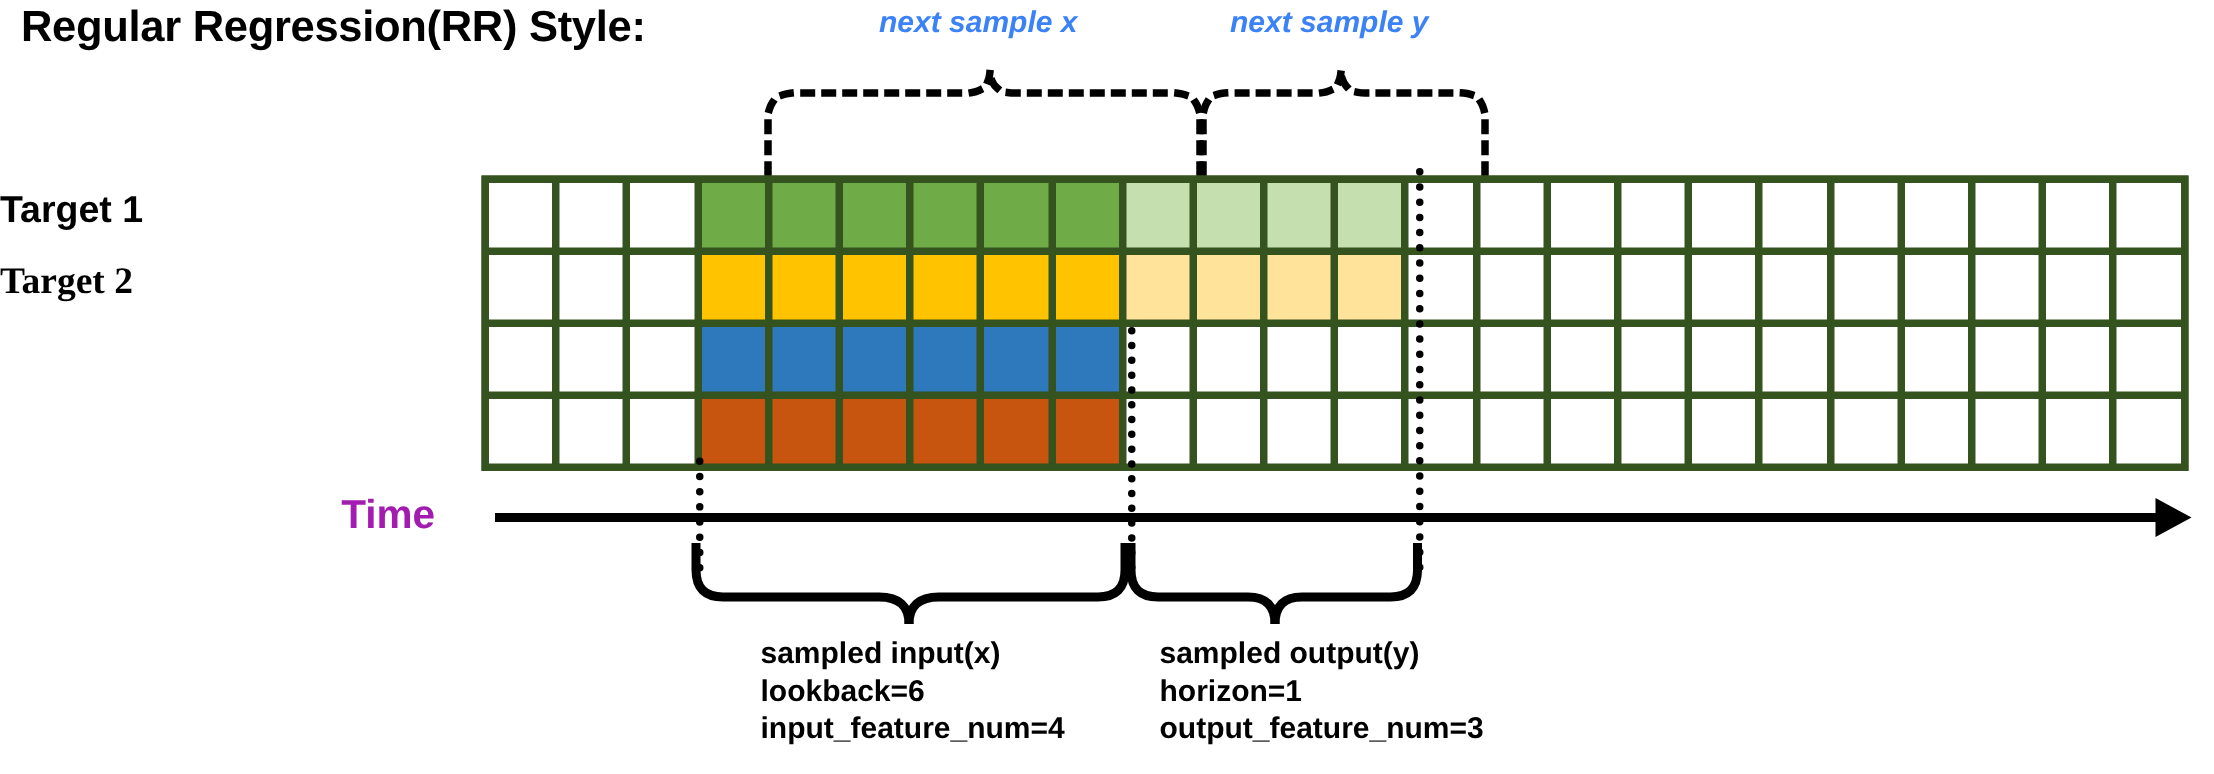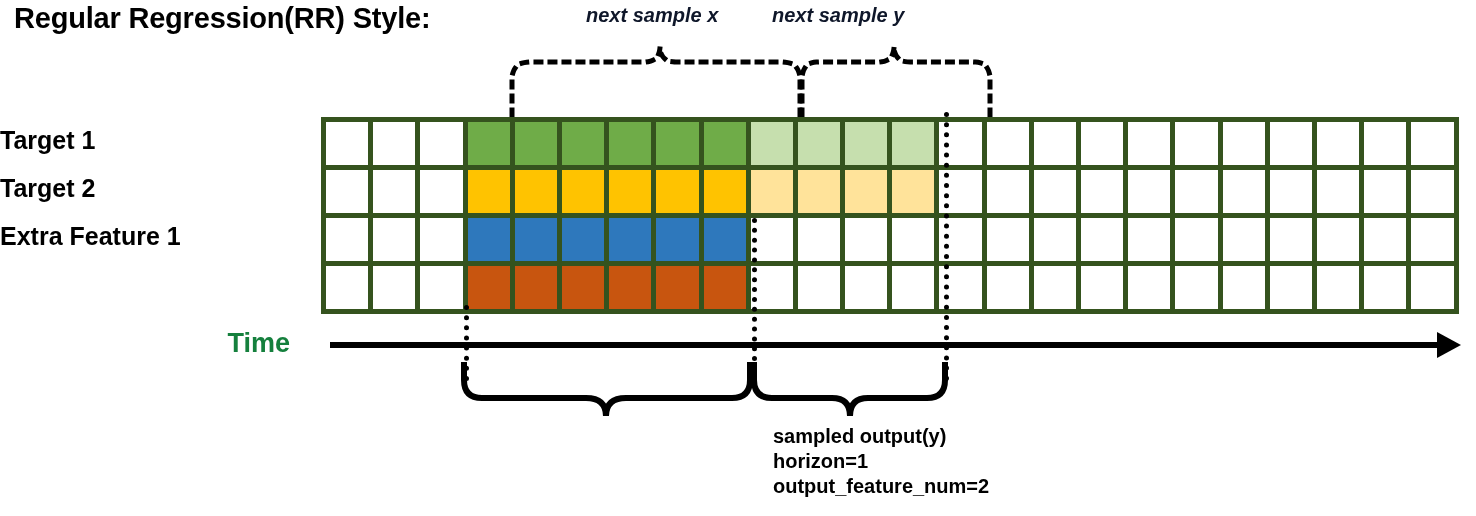--- a/index.html
+++ b/index.html
@@ -13,33 +13,33 @@
   
   #page-title{
     position:absolute;left:14px;top:2px;
     font-size:29px;font-weight:700;color:#000;
     letter-spacing:-0.2px;white-space:nowrap;
   }
 
   
   .top-caption{
     position:absolute;font-size:20px;font-style:italic;font-weight:600;
-    color:#0f172a;white-space:nowrap;
+    color:#3b82f6;white-space:nowrap;
   }
   #caption-next-x{left:586px;top:4px;}
-  #caption-next-y{left:772px;top:4px;}
+  #caption-next-y{left:820px;top:4px;}
 
   
   .row-label{
     position:absolute;right:0;width:300px;text-align:left;
     font-size:25px;font-weight:700;color:#000;white-space:nowrap;
     padding-right:14px;box-sizing:border-box;
   }
   #row-label-0{left:0;top:126px;}
-  #row-label-1{left:0;top:174px;}
+  #row-label-1{left:0;top:174px;font-family:Liberation Serif, serif;}
   #row-label-2{left:0;top:222px;}
   #row-label-3{left:0;top:270px;}
 
   
   #grid{
     position:absolute;left:321px;top:117px;
     border:5px solid #35531e;border-right-width:5px;
     background:#35531e;
     display:flex;flex-direction:column;
     box-sizing:content-box;
@@ -51,21 +51,21 @@
   .cell.c-green      {background:#6fac48;}
   .cell.c-green-lt   {background:#c6dfae;}
   .cell.c-yellow     {background:#ffc300;}
   .cell.c-yellow-lt  {background:#ffe39a;}
   .cell.c-blue       {background:#2e78bc;}
   .cell.c-orange     {background:#c8550f;}
 
   
   #time-label{
     position:absolute;left:180px;top:328px;width:110px;text-align:right;
-    font-size:27px;font-weight:700;color:#15803d;
+    font-size:27px;font-weight:700;color:#a21caf;
   }
   #time-axis-line{
     position:absolute;left:330px;top:342px;width:1110px;height:6px;background:#000;
   }
   #time-axis-arrow{
     position:absolute;left:1437px;top:332px;
     width:0;height:0;border-left:24px solid #000;
     border-top:13px solid transparent;border-bottom:13px solid transparent;
   }
 
@@ -118,21 +118,20 @@
     </g>
 
     <g fill="none" stroke="#000" stroke-width="6" stroke-linecap="butt">
       <path d="M754,362 L754,380 Q754,398 772,398 L832,398 Q850,398 850,416"></path>
       <path d="M945,362 L945,380 Q945,398 927,398 L868,398 Q850,398 850,416"></path>
     </g>
   </svg>
 
   <div class="row-label" id="row-label-0">Target 1</div>
   <div class="row-label" id="row-label-1">Target 2</div>
-  <div class="row-label" id="row-label-2">Extra Feature 1</div>
 
   <div id="grid">
       <div class="grid-row">
         <div class="cell "></div>
         <div class="cell "></div>
         <div class="cell "></div>
         <div class="cell c-green"></div>
         <div class="cell c-green"></div>
         <div class="cell c-green"></div>
         <div class="cell c-green"></div>
@@ -235,19 +234,24 @@
     </div>
 
   <div class="dot-vline" id="dotline-input-start"></div>
   <div class="dot-vline" id="dotline-boundary"></div>
   <div class="dot-vline" id="dotline-output-end"></div>
 
   <div id="time-label">Time</div>
   <div id="time-axis-line"></div>
   <div id="time-axis-arrow"></div>
 
+  <div class="annot" id="annot-input">
+    <div>sampled input(x)</div>
+    <div>lookback=6</div>
+    <div>input_feature_num=4</div>
+  </div>
   <div class="annot" id="annot-output">
     <div>sampled output(y)</div>
     <div>horizon=1</div>
-    <div>output_feature_num=2</div>
+    <div>output_feature_num=3</div>
   </div>
 
 </div>
 
 </body></html>

